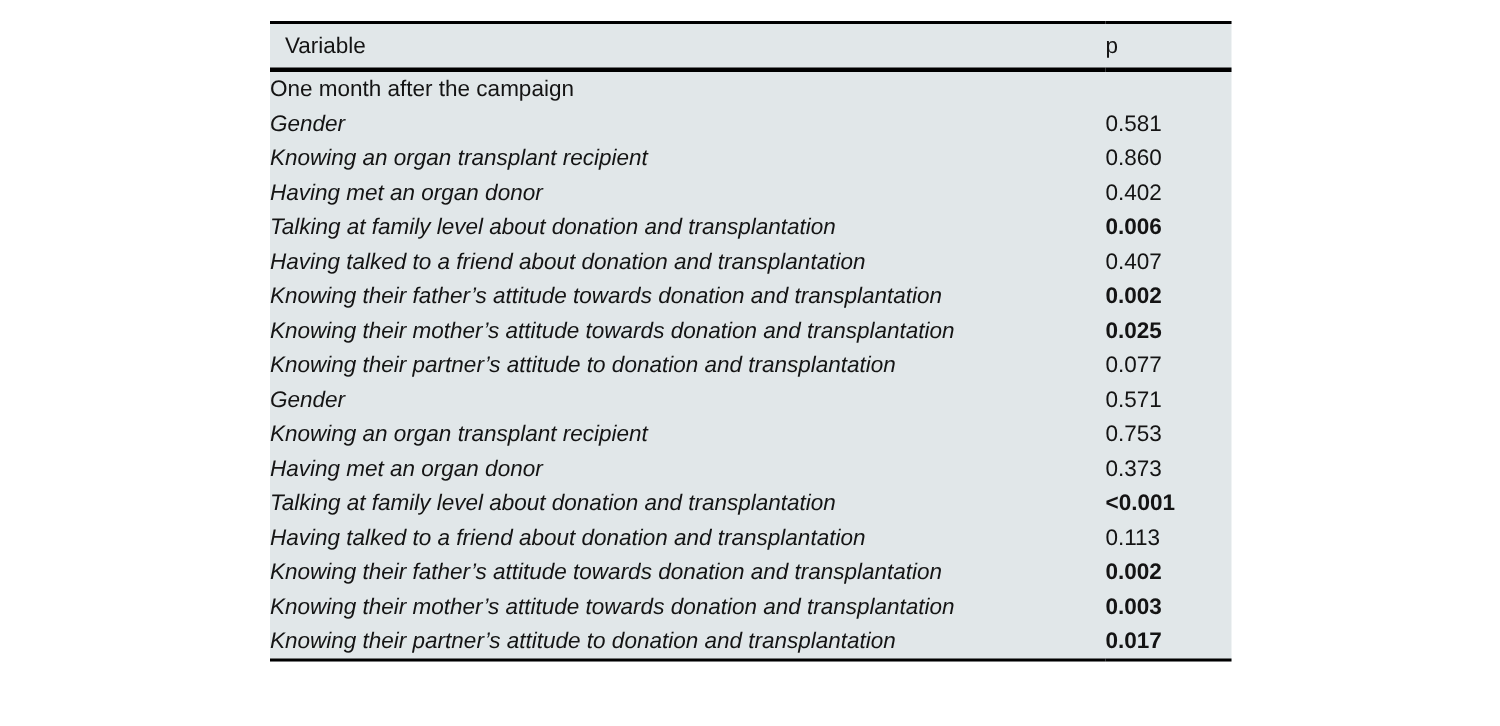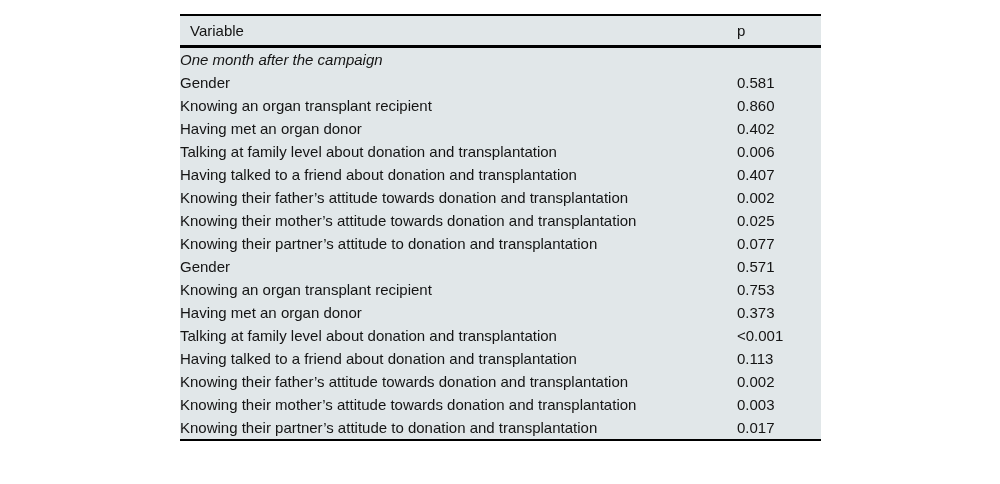--- a/index.html
+++ b/index.html
@@ -36,24 +36,24 @@
     padding: 0;
     vertical-align: middle;
   }
   table.ptable th.var-col { padding-left: 10px; }
   table.ptable td {
     height: 23px;
     padding: 0;
     vertical-align: middle;
     white-space: nowrap;
   }
-  td.section-cell { padding-left: 10px; font-style: italic; }
-  td.var-cell { padding-left: 28px; }
+  td.section-cell { padding-left: 10px; }
+  td.var-cell { padding-left: 28px; font-style: italic; }
   .p-col, .p-cell { width: 84px; }
-  .p-cell.bold { font-weight: normal; }
+  .p-cell.bold { font-weight: bold; }
 </style>
 </head>
 <body style="background: rgb(255, 255, 255);">
 
 <div class="table-wrap">
   <table class="ptable">
     <thead>
       <tr>
         <th class="var-col">Variable</th>
         <th class="p-col">p</th>

